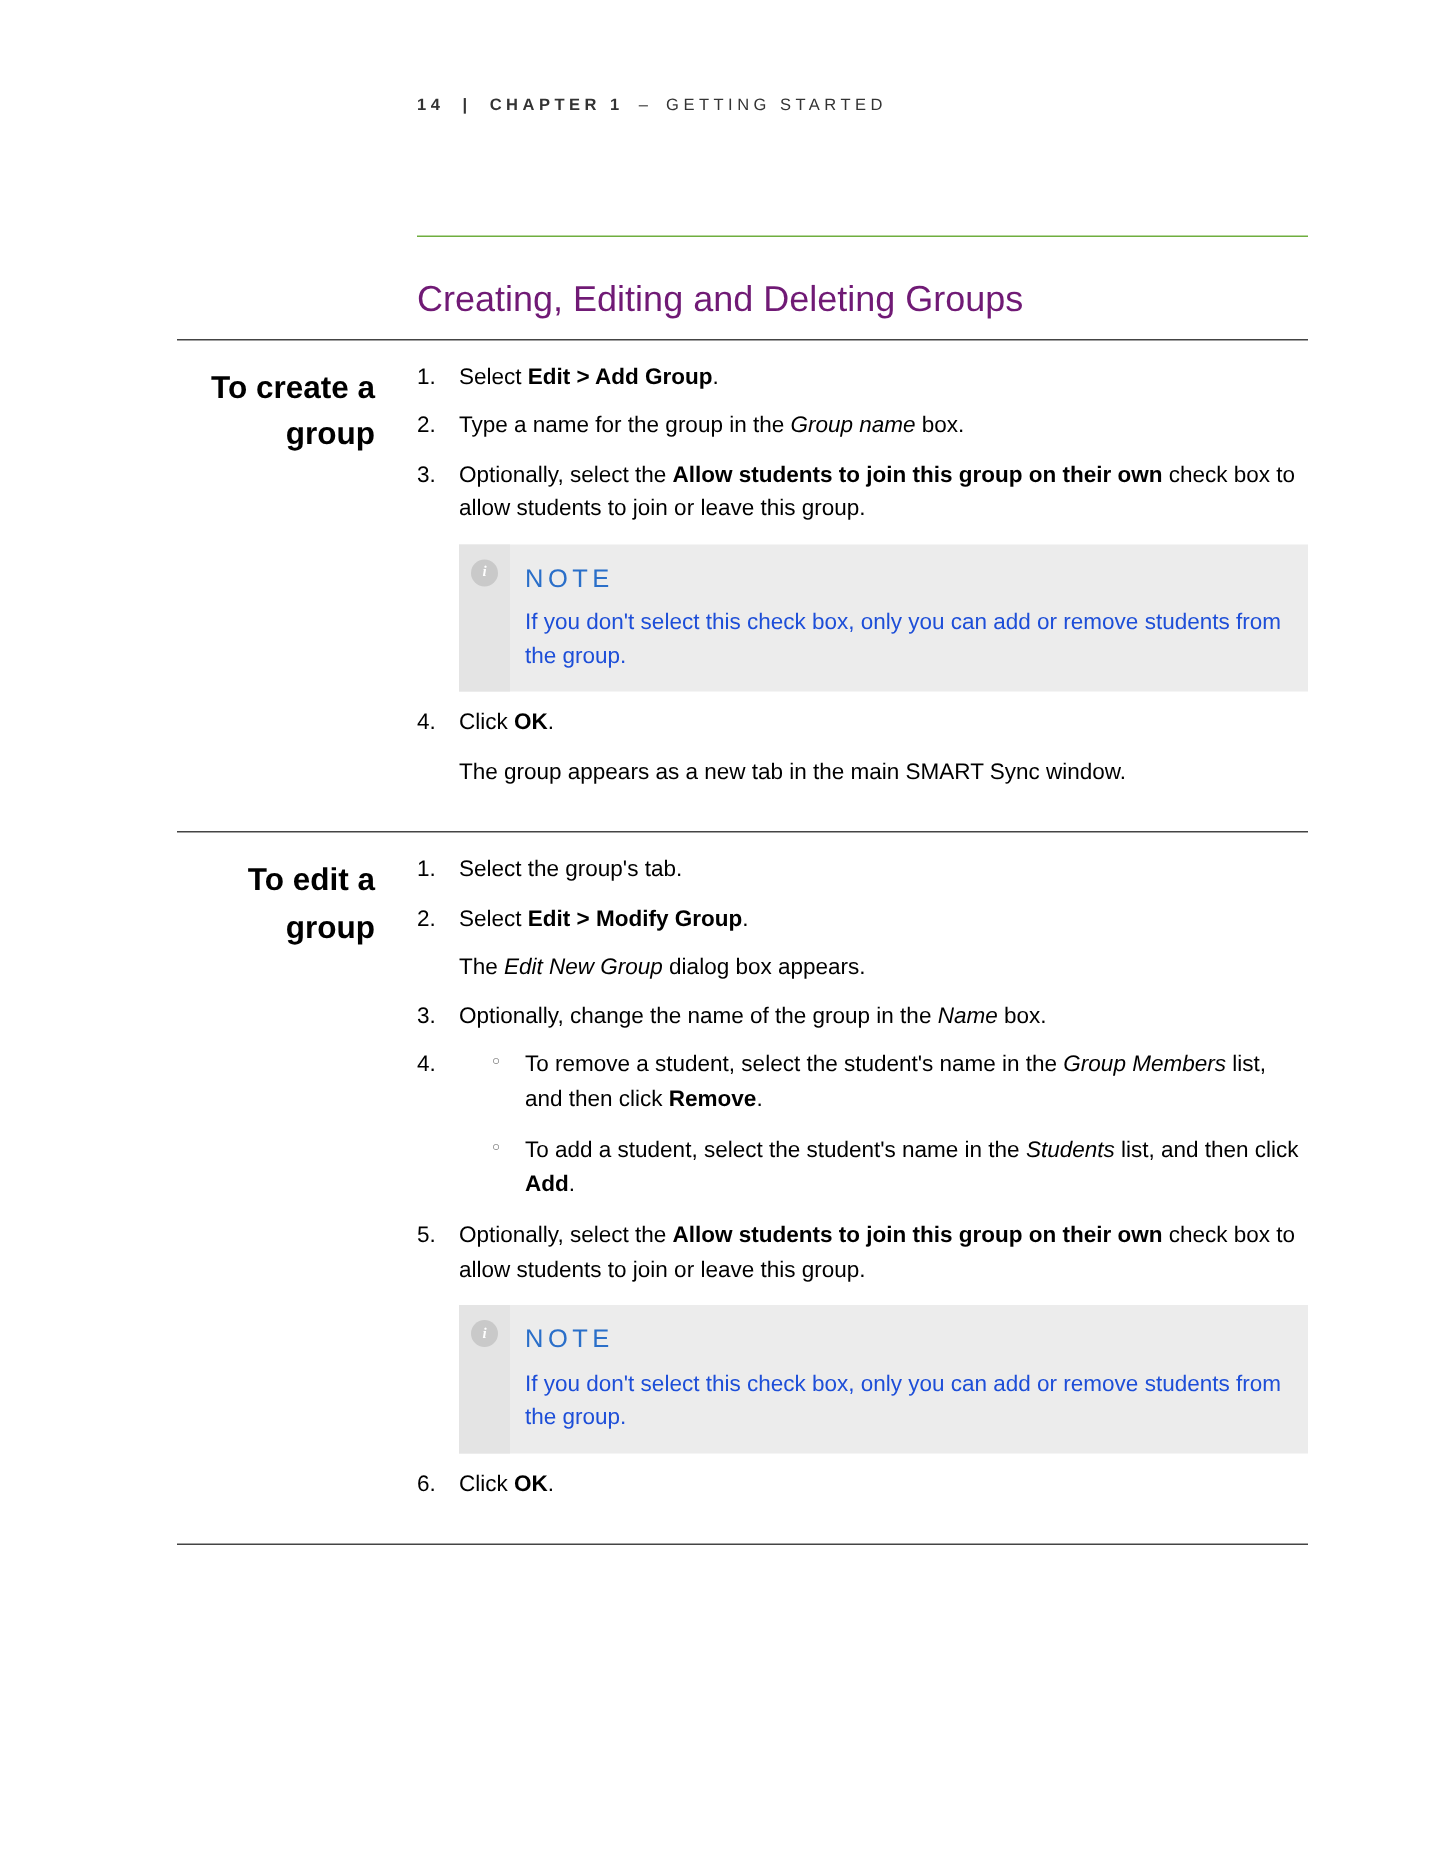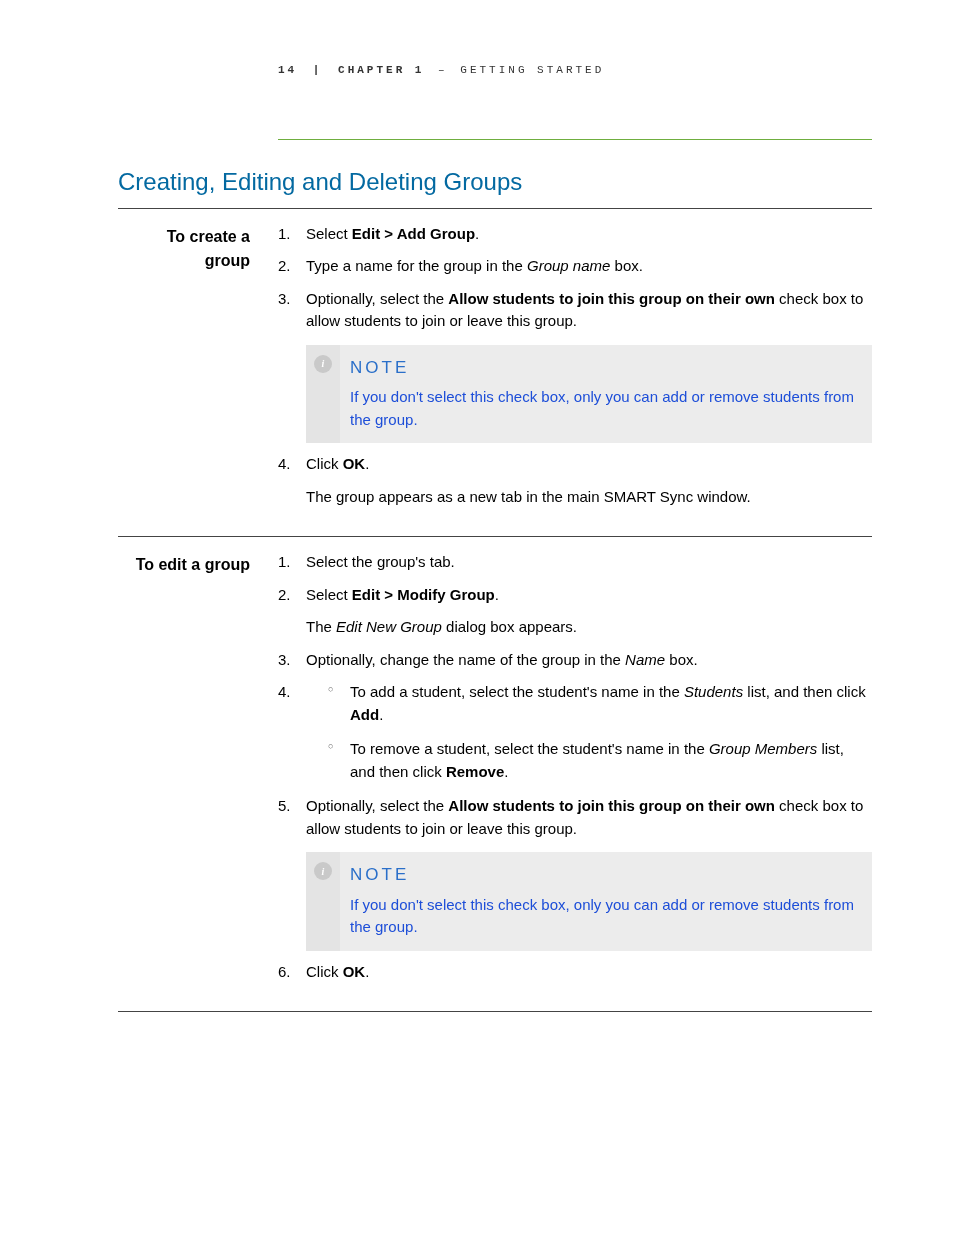--- a/index.html
+++ b/index.html
@@ -13,23 +13,22 @@
     font-size: 15px;
     line-height: 1.5;
   }
   .page {
     padding: 62px 82px 0 118px;
   }
   .running-head {
     font-size: 11px;
     letter-spacing: 3px;
     color: #333;
-    margin-bottom: 60px;
+    margin-bottom: 78px;
     padding-left: 160px;
-    font-family: Liberation Mono, monospace;
   }
   .running-head .page-num {
     font-weight: bold;
   }
   .running-head .bar {
     font-weight: bold;
     padding: 0 6px;
   }
   .running-head .chap {
     font-weight: bold;
@@ -43,41 +42,42 @@
     font-weight: normal;
   }
   .hr-green {
     border: none;
     border-top: 1.5px solid #6fae3f;
     margin: 0 0 24px 0;
     margin-left: 160px;
   }
   .hr-green.full { margin-left: 160px; }
   h2.section-title {
-    color: #0369a1;
+    color: #701a75;
     font-weight: normal;
     font-size: 24px;
+    margin-left: 160px;
     margin-bottom: 6px;
   }
   .thin-rule {
     border: none;
     border-top: 1px solid #444;
     margin: 8px 0 14px 0;
   }
   .block {
     display: flex;
     margin-bottom: 14px;
   }
   .side-label {
     width: 160px;
     flex: 0 0 160px;
     text-align: right;
     padding-right: 28px;
     font-weight: bold;
-    font-size: 16px;
+    font-size: 21px;
     padding-top: 2px;
   }
   .content {
     flex: 1;
   }
   ol.steps {
     list-style: none;
     counter-reset: step;
   }
   ol.steps > li {
@@ -224,24 +224,24 @@
           <div class="sub">
             <span>The </span><em>Edit New Group</em><span> dialog box appears.</span>
           </div>
         </li>
         <li>
           <span>Optionally, change the name of the group in the </span><em>Name</em><span> box.</span>
         </li>
         <li>
           <ul class="bullets">
             <li>
-              <span>To add a student, select the student's name in the </span><em>Students</em><span> list, and then click </span><strong>Add</strong><span>.</span>
+              <span>To remove a student, select the student's name in the </span><em>Group Members</em><span> list, and then click </span><strong>Remove</strong><span>.</span>
             </li>
             <li>
-              <span>To remove a student, select the student's name in the </span><em>Group Members</em><span> list, and then click </span><strong>Remove</strong><span>.</span>
+              <span>To add a student, select the student's name in the </span><em>Students</em><span> list, and then click </span><strong>Add</strong><span>.</span>
             </li>
           </ul>
         </li>
         <li>
           <span>Optionally, select the </span><strong>Allow students to join this group on their own</strong><span> check box to allow students to join or leave this group.</span>
           <div class="note-box">
             <div class="note-icon-col">
               <div class="note-icon">i</div>
             </div>
             <div class="note-body">

